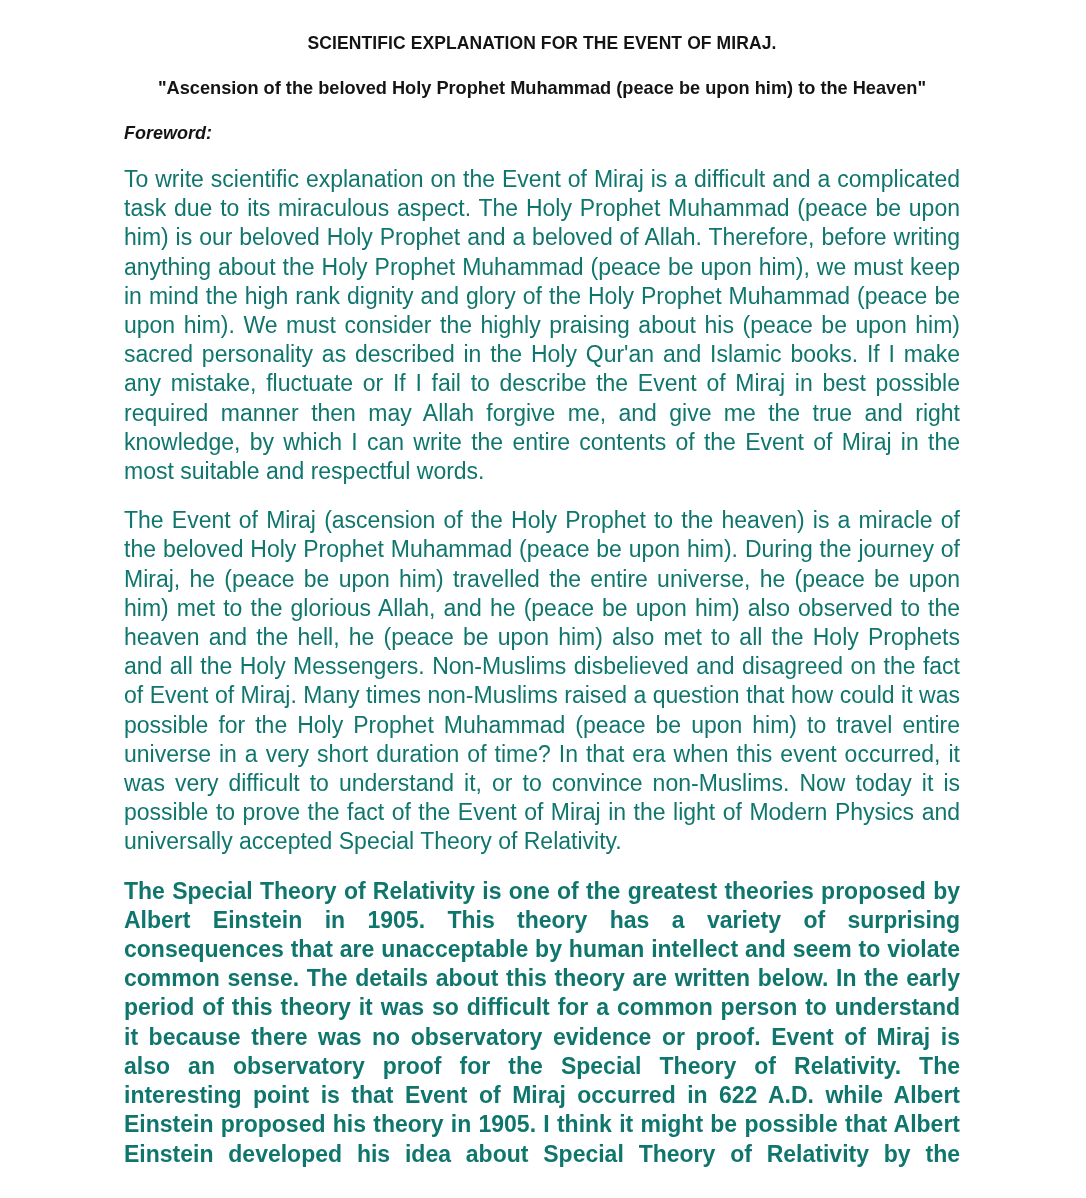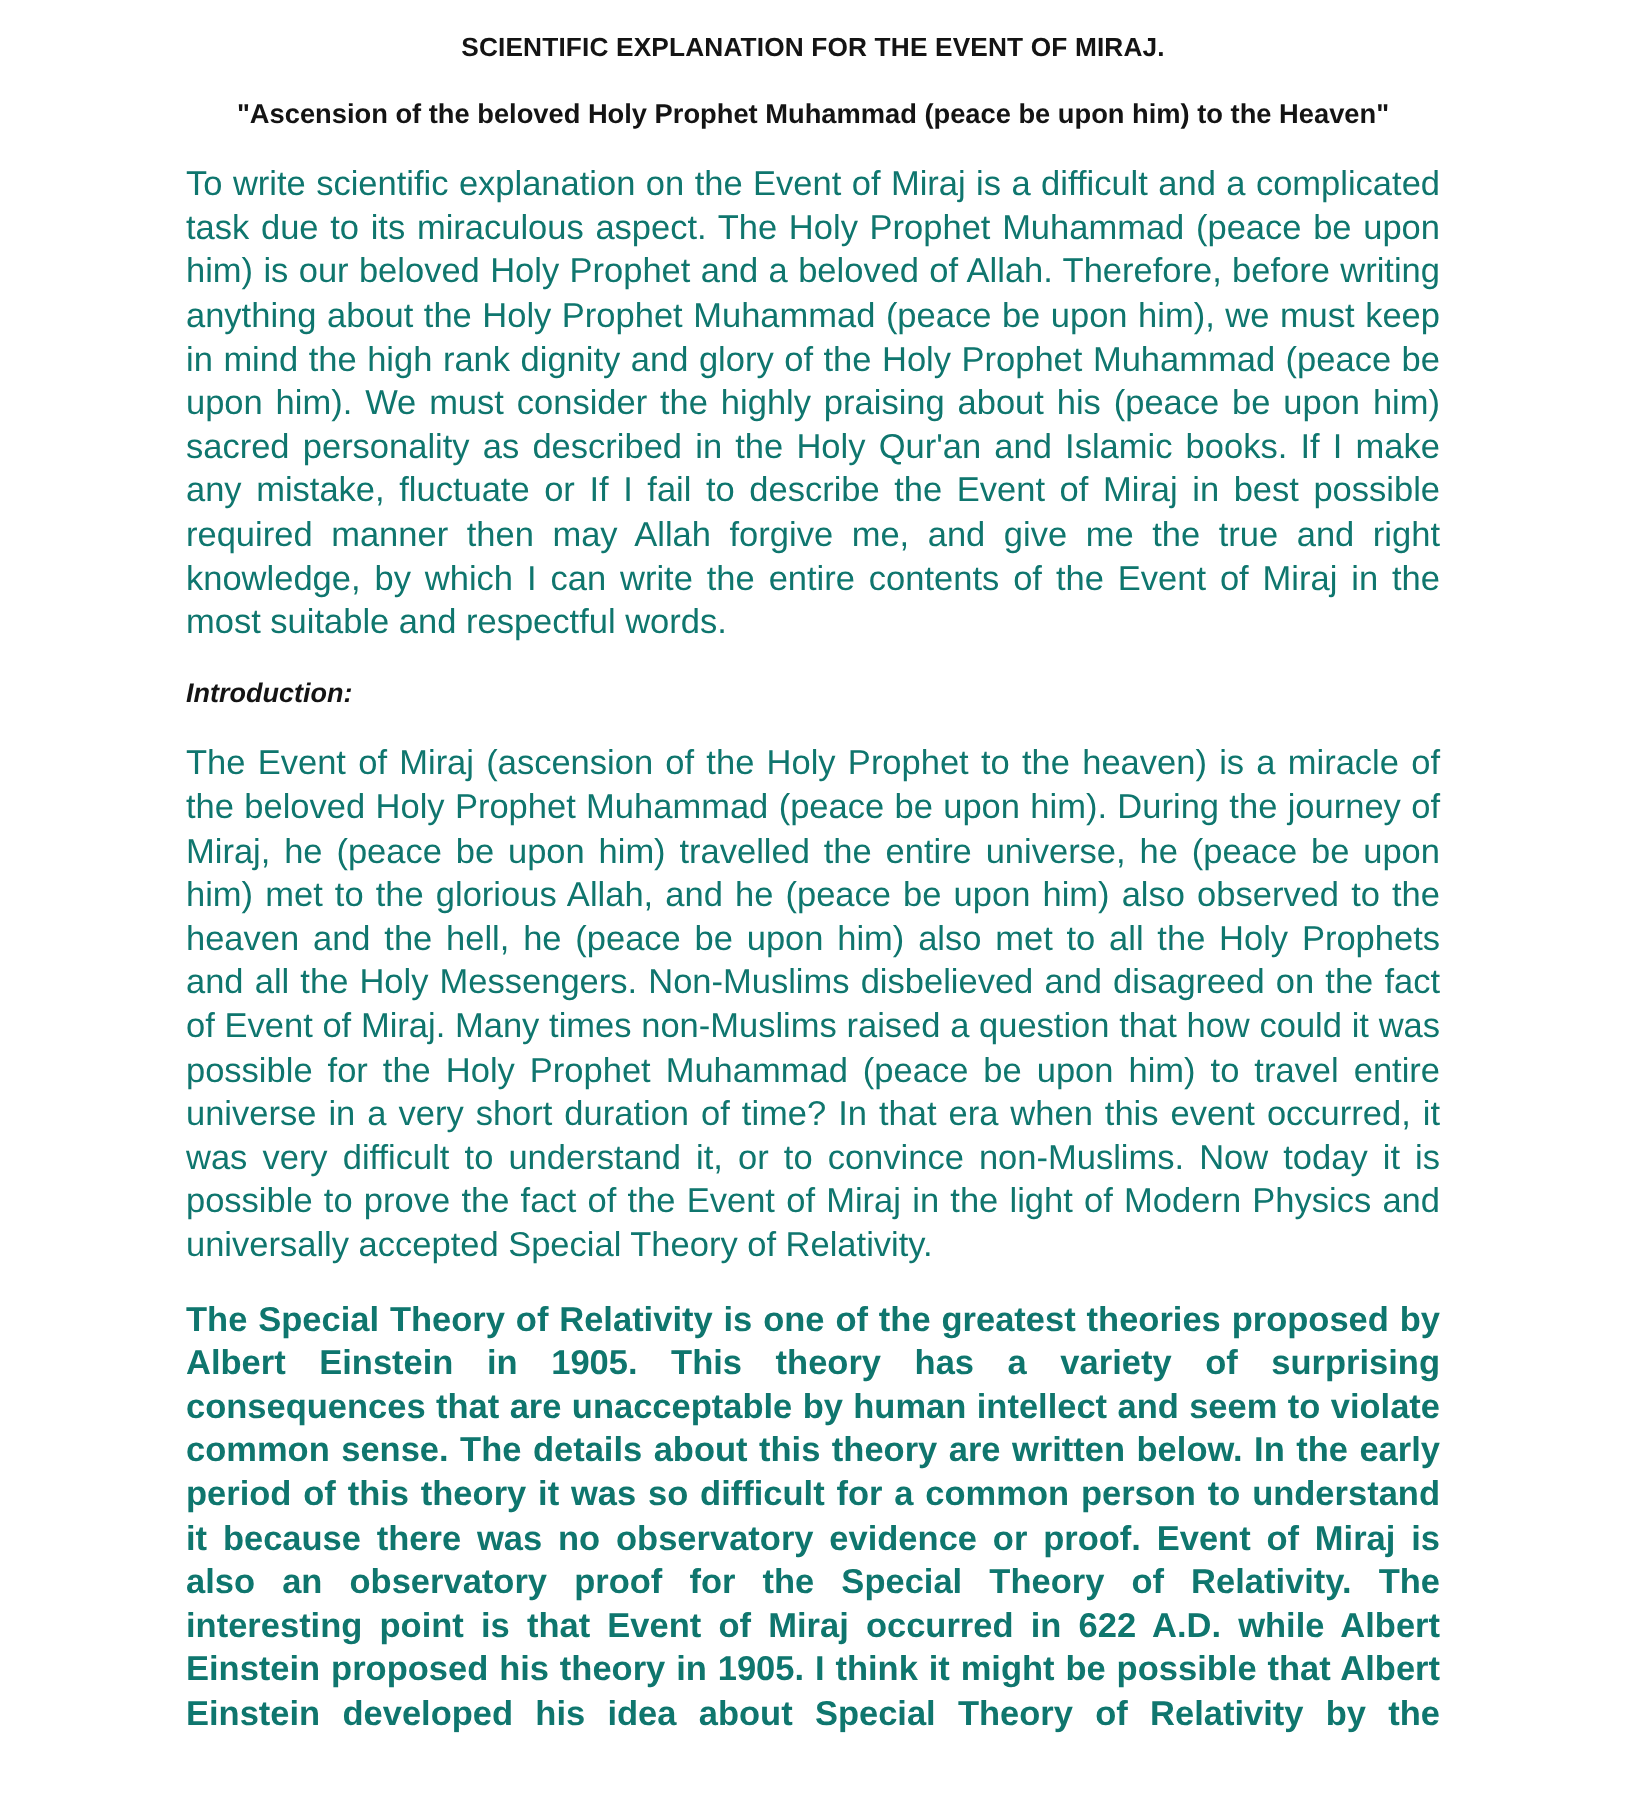--- a/index.html
+++ b/index.html
@@ -32,21 +32,21 @@
     width: 836px;
   }
 
   .doc-title {
     text-align: center;
     font-weight: bold;
     font-size: 17.5px;
     line-height: 22px;
     letter-spacing: 0.1px;
     margin: 0;
-    padding-top: 20px;
+    padding-top: 32px;
     color: #141414;
   }
 
   .doc-subtitle {
     text-align: center;
     font-weight: bold;
     font-size: 18.2px;
     line-height: 24px;
     margin: 0;
     padding-top: 22px;
@@ -84,23 +84,23 @@
 </head>
 <body>
 
 <div class="page">
   <div class="content">
 
     <h1 class="doc-title">SCIENTIFIC EXPLANATION FOR THE EVENT OF MIRAJ.</h1>
 
     <h2 class="doc-subtitle">"Ascension of the beloved Holy Prophet Muhammad (peace be upon him) to the Heaven"</h2>
 
+    <h3 class="section-heading">Foreword:</h3>
 
     <p class="body-para">To write scientific explanation on the Event of Miraj is a difficult and a complicated task due to its miraculous aspect. The Holy Prophet Muhammad (peace be upon him) is our beloved Holy Prophet and a beloved of Allah. Therefore, before writing anything about the Holy Prophet Muhammad (peace be upon him), we must keep in mind the high rank dignity and glory of the Holy Prophet Muhammad (peace be upon him). We must consider the highly praising about his (peace be upon him) sacred personality as described in the Holy Qur'an and Islamic books. If I make any mistake, fluctuate or If I fail to describe the Event of Miraj in best possible required manner then may Allah forgive me, and give me the true and right knowledge, by which I can write the entire contents of the Event of Miraj in the most suitable and respectful words.</p>
 
-    <h3 class="section-heading">Introduction:</h3>
 
     <p class="body-para">The Event of Miraj (ascension of the Holy Prophet to the heaven) is a miracle of the beloved Holy Prophet Muhammad (peace be upon him). During the journey of Miraj, he (peace be upon him) travelled the entire universe, he (peace be upon him) met to the glorious Allah, and he (peace be upon him) also observed to the heaven and the hell, he (peace be upon him) also met to all the Holy Prophets and all the Holy Messengers. Non-Muslims disbelieved and disagreed on the fact of Event of Miraj. Many times non-Muslims raised a question that how could it was possible for the Holy Prophet Muhammad (peace be upon him) to travel entire universe in a very short duration of time? In that era when this event occurred, it was very difficult to understand it, or to convince non-Muslims. Now today it is possible to prove the fact of the Event of Miraj in the light of Modern Physics and universally accepted Special Theory of Relativity.</p>
 
     <p class="body-para last-clip">The Special Theory of Relativity is one of the greatest theories proposed by Albert Einstein in 1905. This theory has a variety of surprising consequences that are unacceptable by human intellect and seem to violate common sense. The details about this theory are written below. In the early period of this theory it was so difficult for a common person to understand it because there was no observatory evidence or proof. Event of Miraj is also an observatory proof for the Special Theory of Relativity. The interesting point is that Event of Miraj occurred in 622 A.D. while Albert Einstein proposed his theory in 1905. I think it might be possible that Albert Einstein developed his idea about Special Theory of Relativity by the reference of the Event of Miraj. Furthermore, Albert Einstein proposed his General Theory of Relativity in 1917. The scientists consider that the "General Theory of Relativity" is the best theory of all times and that is the reason due to which scientists consider Albert Einstein "The Genius". Here, I have a question in</p>
 
   </div>
 </div>
 
 </body></html>

